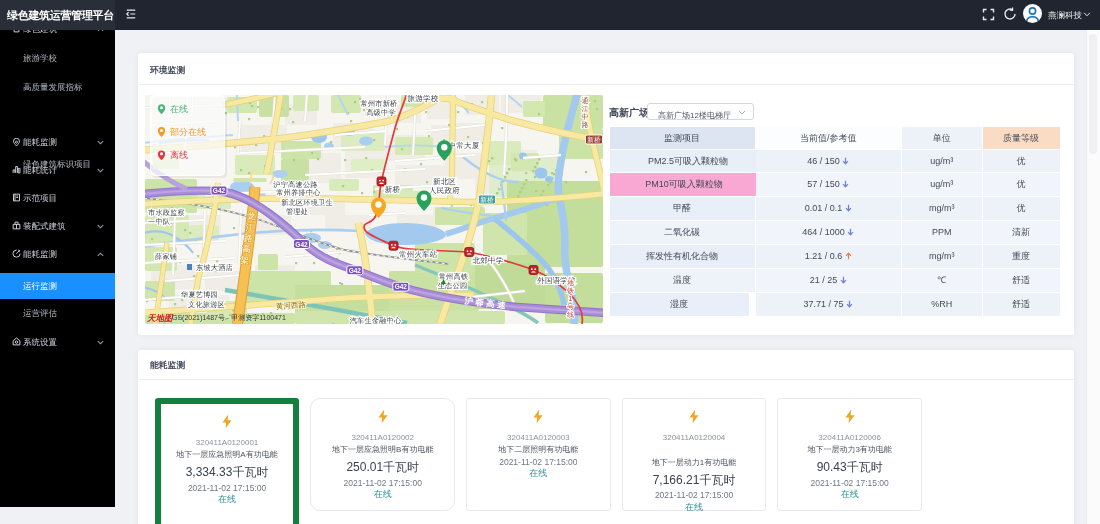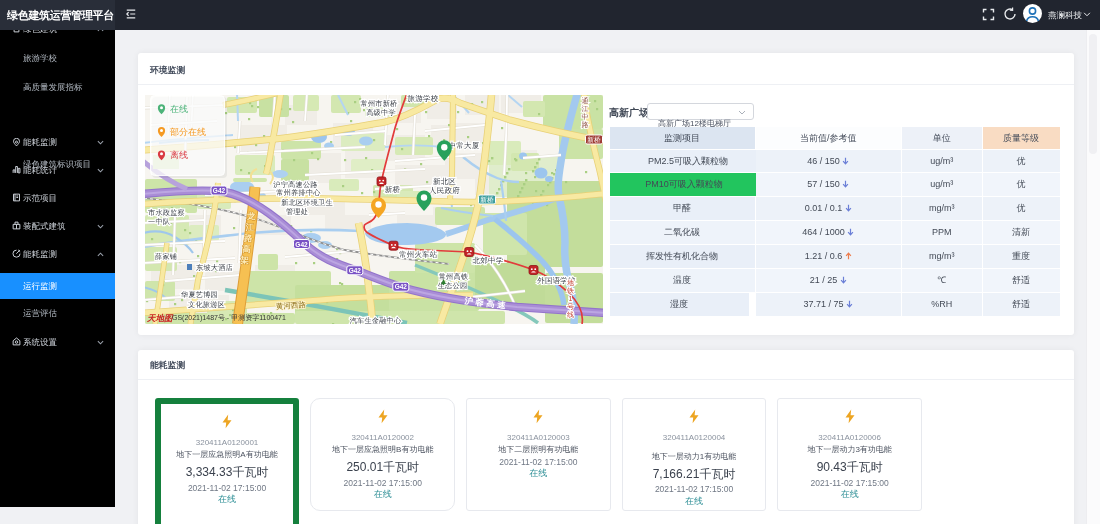--- a/index.html
+++ b/index.html
@@ -594,37 +594,37 @@
       <g transform="translate(16.5,59.8)">
 <path d="M0,5.5 C-2.6,2.6 -3.6,1.4 -3.6,-0.8 A3.6 3.6 0 1 1 3.6,-0.8 C3.6,1.4 2.6,2.6 0,5.5 Z" fill="#d93a42"></path>
 <circle cx="0" cy="-1" r="1.5" fill="#fff"></circle>
       </g>
       <text x="25" y="62.8" font-size="9" fill="#d93a42">离线</text>
     </svg>
   </div>
 
 <div class="abs" style="left:609px;top:105.5px;font-size:10px;font-weight:bold;color:#3e4654;">高新广场</div>
 <div class="abs" style="left:647px;top:103px;width:107px;height:16.5px;background:#fff;border:1px solid #d4d7dd;border-radius:3px;">
-  <div class="abs" style="left:10px;top:12px;font-size:8px;color:#4a5160;line-height:15px;white-space:nowrap;">高新广场12楼电梯厅</div>
+  <div class="abs" style="left:10px;top:4px;font-size:8px;color:#4a5160;line-height:15px;white-space:nowrap;">高新广场12楼电梯厅</div>
   <svg class="abs" style="right:7px;top:5.5px;" width="8" height="5" viewBox="0 0 8 5">
       <path d="M1 1 L4 4 L7 1" stroke="#aab0b9" stroke-width="1" fill="none"></path>
     </svg>
 </div>
 
 <div class="abs" style="left:609.5px;top:126.5px;width:145px;height:22px;background:#dce5f1;color:#424a58;font-size:9px;line-height:22px;text-align:center;">监测项目</div>
 <div class="abs" style="left:755.5px;top:126.5px;width:145.5px;height:22px;background:#fcfdfe;color:#424a58;font-size:9px;line-height:22px;text-align:center;">当前值/参考值</div>
 <div class="abs" style="left:902px;top:126.5px;width:79.5px;height:22px;background:#edf1f8;color:#424a58;font-size:9px;line-height:22px;text-align:center;">单位</div>
 <div class="abs" style="left:982.5px;top:126.5px;width:77px;height:22px;background:#f9dcc3;color:#424a58;font-size:9px;line-height:22px;text-align:center;">质量等级</div>
 <div class="abs" style="left:609.5px;top:149.50px;width:157px;height:22.86px;background:#e9eff8;color:#434a56;font-size:9px;line-height:22.86px;text-align:center;white-space:nowrap;">PM2.5可吸入颗粒物</div>
 <div class="abs" style="left:755.5px;top:149.50px;width:145.5px;height:22.86px;background:#edf2f9;color:#434a56;font-size:9px;line-height:22.86px;text-align:center;white-space:nowrap;">46 / 150 <svg width="7" height="8" viewBox="0 0 7 8" style="vertical-align:-1px;">
       <path d="M3.5 0.8 V6.2 M1.1 4.2 L3.5 6.9 L5.9 4.2" stroke="#6b7fd7" stroke-width="1.2" fill="none"></path>
     </svg></div>
 <div class="abs" style="left:902px;top:149.50px;width:79.5px;height:22.86px;background:#edf2f9;color:#434a56;font-size:9px;line-height:22.86px;text-align:center;white-space:nowrap;">ug/m³</div>
 <div class="abs" style="left:982.5px;top:149.50px;width:77px;height:22.86px;background:#edf2f9;color:#434a56;font-size:9px;line-height:22.86px;text-align:center;white-space:nowrap;">优</div>
-<div class="abs" style="left:609.5px;top:173.36px;width:149px;height:22.86px;background:#22c55e;color:#434a56;font-size:9px;line-height:22.86px;text-align:center;white-space:nowrap;">PM10可吸入颗粒物</div>
+<div class="abs" style="left:609.5px;top:173.36px;width:149px;height:22.86px;background:#f9a8d4;color:#434a56;font-size:9px;line-height:22.86px;text-align:center;white-space:nowrap;">PM10可吸入颗粒物</div>
 <div class="abs" style="left:755.5px;top:173.36px;width:145.5px;height:22.86px;background:#f1f5fb;color:#434a56;font-size:9px;line-height:22.86px;text-align:center;white-space:nowrap;">57 / 150 <svg width="7" height="8" viewBox="0 0 7 8" style="vertical-align:-1px;">
       <path d="M3.5 0.8 V6.2 M1.1 4.2 L3.5 6.9 L5.9 4.2" stroke="#6b7fd7" stroke-width="1.2" fill="none"></path>
     </svg></div>
 <div class="abs" style="left:902px;top:173.36px;width:79.5px;height:22.86px;background:#f1f5fb;color:#434a56;font-size:9px;line-height:22.86px;text-align:center;white-space:nowrap;">ug/m³</div>
 <div class="abs" style="left:982.5px;top:173.36px;width:77px;height:22.86px;background:#f1f5fb;color:#434a56;font-size:9px;line-height:22.86px;text-align:center;white-space:nowrap;">优</div>
 <div class="abs" style="left:609.5px;top:197.22px;width:145px;height:22.86px;background:#e9eff8;color:#434a56;font-size:9px;line-height:22.86px;text-align:center;white-space:nowrap;">甲醛</div>
 <div class="abs" style="left:755.5px;top:197.22px;width:145.5px;height:22.86px;background:#edf2f9;color:#434a56;font-size:9px;line-height:22.86px;text-align:center;white-space:nowrap;">0.01 / 0.1 <svg width="7" height="8" viewBox="0 0 7 8" style="vertical-align:-1px;">
       <path d="M3.5 0.8 V6.2 M1.1 4.2 L3.5 6.9 L5.9 4.2" stroke="#6b7fd7" stroke-width="1.2" fill="none"></path>
     </svg></div>
 <div class="abs" style="left:902px;top:197.22px;width:79.5px;height:22.86px;background:#edf2f9;color:#434a56;font-size:9px;line-height:22.86px;text-align:center;white-space:nowrap;">mg/m³</div>
@@ -688,21 +688,21 @@
   <div style="font-size:8px;color:#4a515e;margin-top:2.5px;">地下二层照明有功电能</div>
   <div style="font-size:8.5px;color:#707885;margin-top:1.5px;">2021-11-02 17:15:00</div>
   <div style="font-size:9px;color:#2e8f96;margin-top:0.5px;">在线</div>
 </div>
 
 <div class="abs" style="left:621.7px;top:398.4px;width:144.7px;height:112.6px;background:#fff;border:1px solid #e7e9ee;border-radius:3px;text-align:center;">
   <svg style="margin-top:10px;" width="12" height="15" viewBox="0 0 12 15">
       <path d="M7.2 0.5 L1.5 8.6 H5.2 L4.6 14.3 L10.5 6.2 H6.6 Z" fill="#eda522"></path>
     </svg>
   <div style="font-size:8px;color:#8a929e;margin-top:4.5px;">320411A0120004</div>
-  <div style="font-size:8px;color:#4a515e;margin-top:9px;">地下一层动力1有功电能</div>
+  <div style="font-size:8px;color:#4a515e;margin-top:15px;">地下一层动力1有功电能</div>
   <div style="font-size:12px;color:#3b424e;font-weight:500;margin-top:4px;">7,166.21千瓦时</div>
   <div style="font-size:8.5px;color:#707885;margin-top:1.5px;">2021-11-02 17:15:00</div>
   <div style="font-size:9px;color:#2e8f96;margin-top:0.5px;">在线</div>
 </div>
 
 <div class="abs" style="left:777.3px;top:398.4px;width:144.7px;height:112.6px;background:#fff;border:1px solid #e7e9ee;border-radius:3px;text-align:center;">
   <svg style="margin-top:10px;" width="12" height="15" viewBox="0 0 12 15">
       <path d="M7.2 0.5 L1.5 8.6 H5.2 L4.6 14.3 L10.5 6.2 H6.6 Z" fill="#eda522"></path>
     </svg>
   <div style="font-size:8px;color:#8a929e;margin-top:4.5px;">320411A0120006</div>

